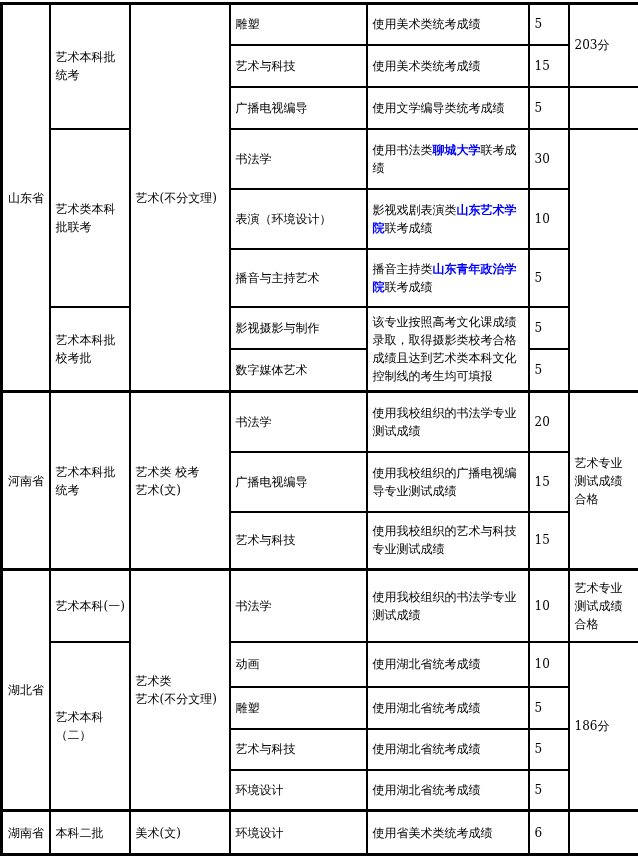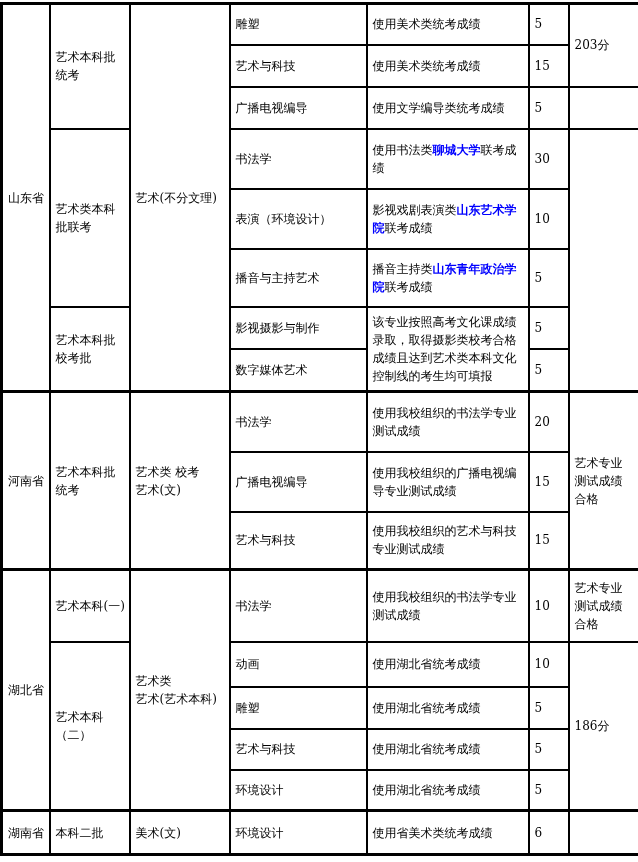--- a/index.html
+++ b/index.html
@@ -127,21 +127,21 @@
         </tr>
         <tr style="height: 58px;">
           <td class="col-3">艺术与科技</td>
           <td class="col-4"><span>使用我校组织的艺术与科技专业测试成绩</span></td>
           <td class="col-5">15</td>
         </tr>
         <tr class="section" style="height: 72px;">
           <td class="col-0" rowspan="5">湖北省</td>
           <td class="col-1">艺术本科(一)</td>
           <td class="col-2 lh-wide" rowspan="5">艺术类
-艺术(艺术本科)</td>
+艺术(不分文理)</td>
           <td class="col-3">书法学</td>
           <td class="col-4"><span>使用我校组织的书法学专业测试成绩</span></td>
           <td class="col-5">10</td>
           <td class="col-6">艺术专业
 测试成绩
 合格</td>
         </tr>
         <tr style="height: 45px;">
           <td class="col-1" rowspan="4">艺术本科
 （二）</td>

